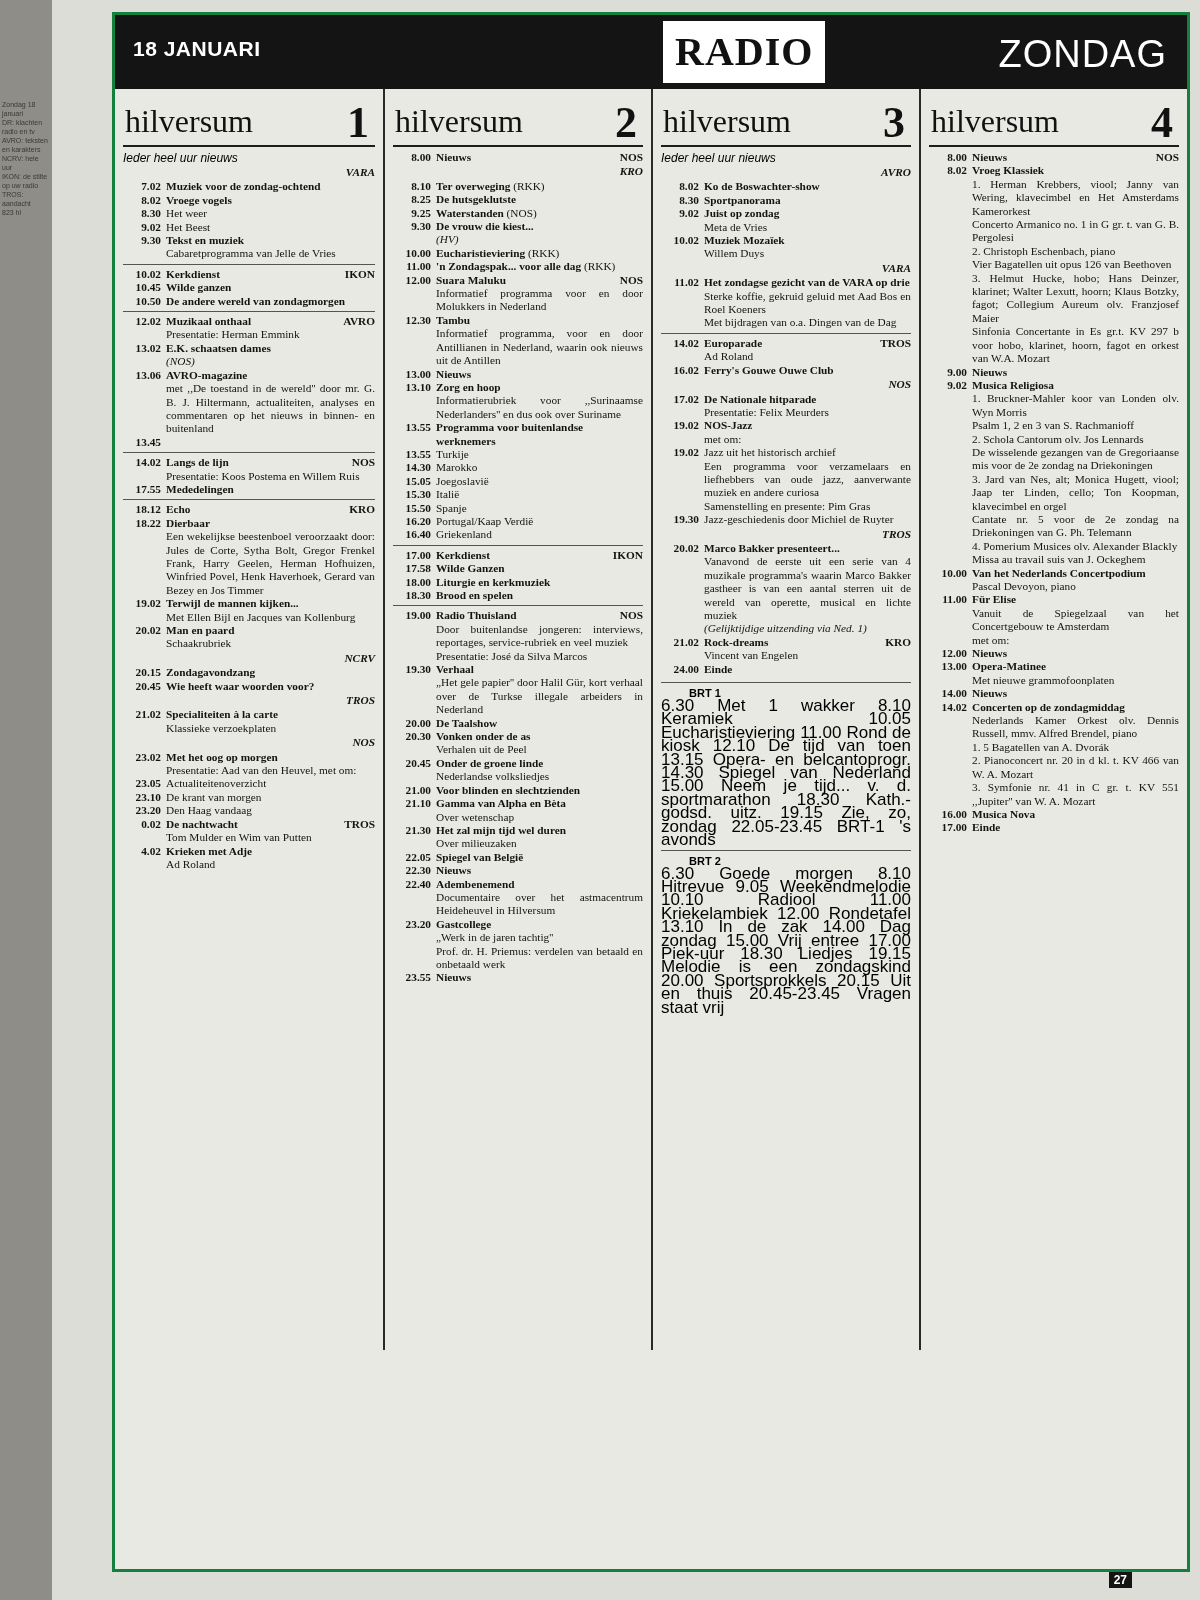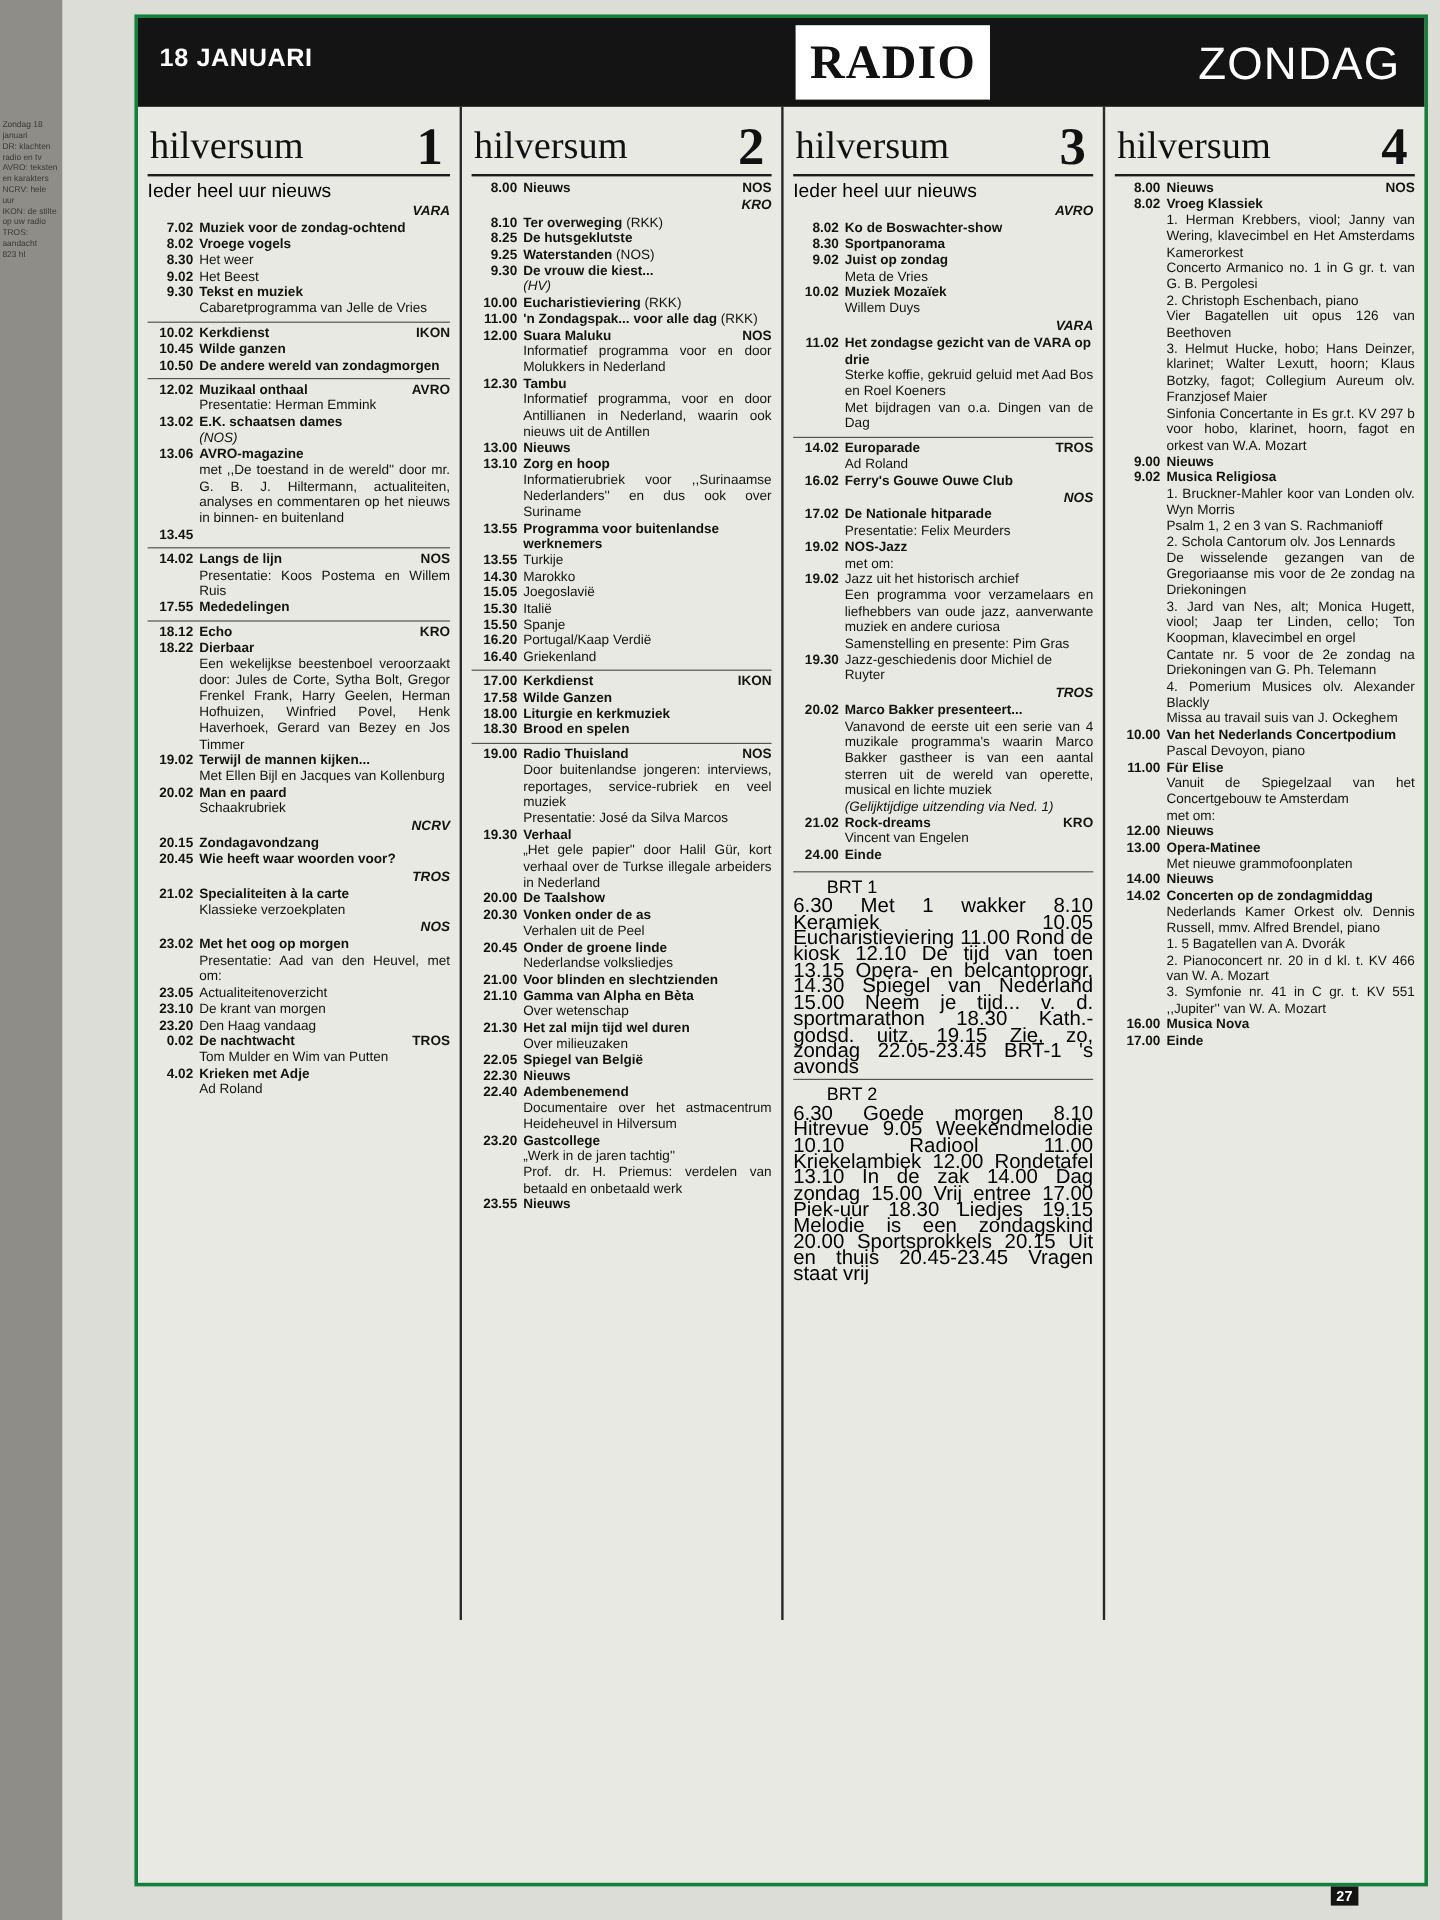--- a/index.html
+++ b/index.html
@@ -52,38 +52,38 @@
   }
   .coltitle .name{
     font-family:"Liberation Serif", serif;font-size:32px;color:#111;letter-spacing:0px;
   }
   .coltitle .num{
     position:absolute;right:6px;top:8px;font-family:"Liberation Serif", serif;
     font-weight:bold;font-size:44px;color:#111;
   }
   .rule{border-top:2px solid #1d1d1b;margin:0 0 4px 0;}
   .thinrule{border-top:1px solid #55554f;margin:3px 0;}
-  .entries{font-size:11.3px;line-height:13.4px;color:#14140f;}
+  .entries{font-size:11.3px;line-height:13.4px;color:#14140f;font-family:Liberation Serif, serif;}
   .row{display:flex;margin-bottom:0px;}
   .time{
     width:38px;flex:0 0 38px;text-align:right;font-weight:bold;padding-right:5px;
     font-size:11.3px;
   }
   .txt{flex:1 1 auto;}
   .b{font-weight:bold;}
   .i{font-style:italic;}
   .cont{margin-left:43px;}
   .broadcaster{
     text-align:right;font-weight:bold;font-size:11.3px;margin:1px 0 1px 0;
   }
   .broadcaster.it{font-style:italic;font-weight:bold;}
-  .ital-note{font-size:16px;margin:2px 0 1px 0;}
+  .ital-note{font-style:italic;font-size:12px;margin:2px 0 1px 0;}
   .justify{text-align:justify;}
   .blockbox{margin-top:6px;}
-  .brt-head{font-weight:normal;font-size:15px;margin-top:4px;padding-left:28px;}
+  .brt-head{font-weight:bold;font-size:11px;margin-top:4px;padding-left:28px;}
   .brt-body{font-size:17px;line-height:13.4px;text-align:justify;}
   .pagenum{
     position:absolute;right:6px;bottom:2px;background:#141414;color:#fff;
     font-size:12px;font-weight:bold;padding:1px 5px;
   }
   .pagenum-wrap{position:absolute;right:62px;bottom:10px;}
   .rightnum{float:right;font-weight:bold;}
 </style>
 </head>
 <body>

